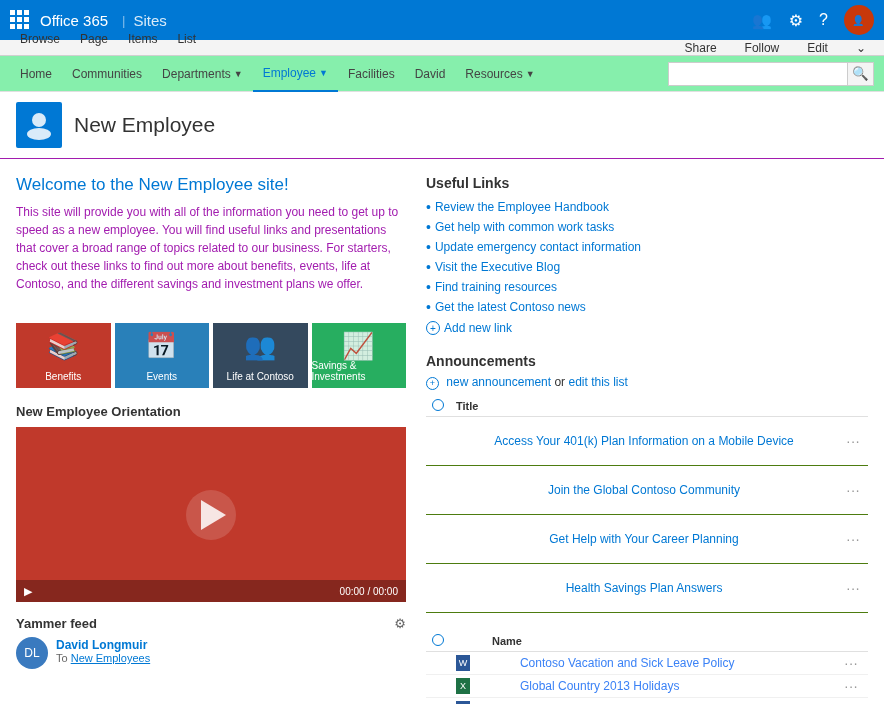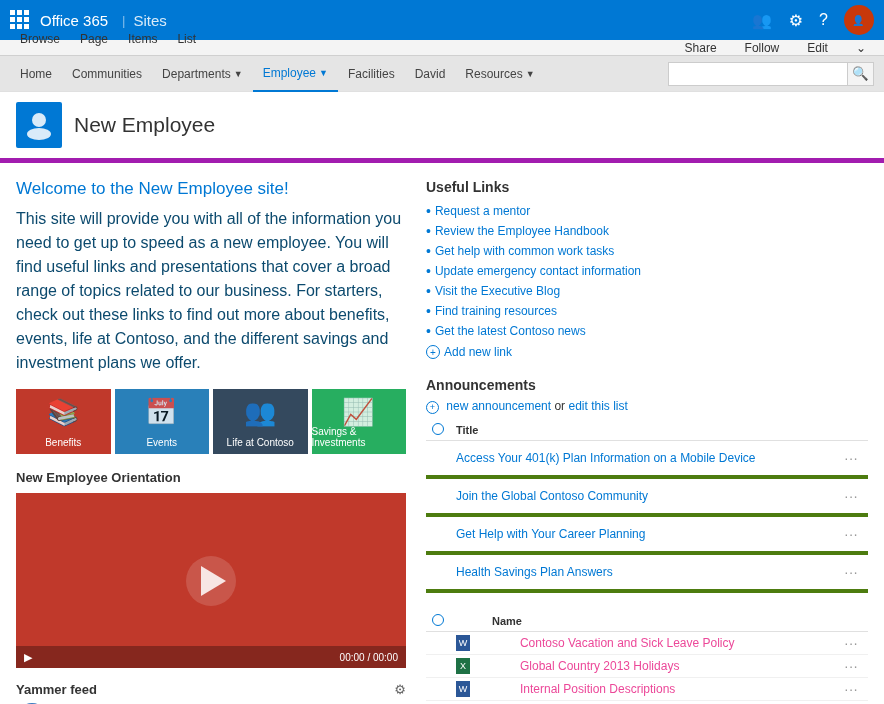--- a/index.html
+++ b/index.html
@@ -42,21 +42,21 @@
       height: 32px;
       display: flex;
       align-items: center;
       cursor: pointer;
     }
     .ribbon-right { margin-left: auto; display: flex; align-items: center; gap: 12px; }
     .ribbon-right-btn { font-size: 12px; color: #333; padding: 0 8px; cursor: pointer; }
 
     
     .nav-bar {
-      background: #e5e5e5;
+      background: #86efac;
       border-bottom: 1px solid #e0e0e0;
       padding: 0 10px;
       display: flex;
       align-items: center;
       height: 36px;
     }
     .nav-item {
       font-size: 12px;
       color: #444;
       padding: 0 10px;
@@ -69,33 +69,33 @@
     .nav-item .arrow { font-size: 9px; margin-left: 3px; }
     .nav-search { margin-left: auto; display: flex; align-items: center; }
     .nav-search input { width: 180px; height: 24px; border: 1px solid #ccc; padding: 0 6px; font-size: 12px; }
     .nav-search button { background: #f4f4f4; border: 1px solid #ccc; border-left: none; height: 24px; width: 26px; cursor: pointer; display: flex; align-items: center; justify-content: center; }
 
     
     .page-header {
       display: flex;
       align-items: center;
       padding: 10px 16px;
-      border-bottom: 5px solid #a21caf;
+      border-bottom: 1px solid #a21caf;
     }
     .page-header-icon { width: 46px; height: 46px; background: #0078d4; border-radius: 2px; margin-right: 12px; display: flex; align-items: center; justify-content: center; color: white; font-size: 20px; overflow: hidden; }
     .page-header-title { font-size: 21px; font-weight: 300; color: #333; }
 
     
     .main-content { display: flex; padding: 16px; gap: 20px; }
     .left-col { flex: 0 0 390px; }
     .right-col { flex: 1; }
 
     
     .welcome-title { color: #0078d4; font-size: 17px; font-weight: normal; margin-bottom: 8px; }
-    .welcome-text { font-size: 16px; color: #0c4a6e; line-height: 1.5; margin-bottom: 14px; }
+    .welcome-text { font-size: 12px; color: #a21caf; line-height: 1.5; margin-bottom: 30px; }
 
     
     .tiles { display: flex; gap: 4px; margin-bottom: 16px; }
     .tile { flex: 1; height: 65px; display: flex; align-items: flex-end; justify-content: center; padding-bottom: 6px; position: relative; overflow: hidden; cursor: pointer; }
     .tile-label { font-size: 10px; color: white; z-index: 2; position: relative; }
     .tile-bg { position: absolute; inset: 0; display: flex; align-items: center; justify-content: center; }
     .tile-1 { background: #c0392b; }
     .tile-2 { background: #2980b9; }
     .tile-3 { background: #34495e; }
     .tile-4 { background: #27ae60; }
@@ -131,31 +131,31 @@
     .add-link { display: flex; align-items: center; gap: 4px; color: #0078d4; font-size: 12px; cursor: pointer; margin-top: 6px; }
     .add-link-icon { width: 14px; height: 14px; border: 1px solid #0078d4; border-radius: 50%; display: flex; align-items: center; justify-content: center; font-size: 10px; }
 
     
     .announcements { margin-bottom: 18px; margin-top: 17px; }
     .ann-header { font-size: 14px; font-weight: 600; margin-bottom: 6px; }
     .ann-sub { font-size: 12px; margin-bottom: 6px; }
     .ann-sub a { color: #0078d4; text-decoration: none; }
     .ann-table { width: 100%; border-collapse: collapse; }
     .ann-table th { font-size: 11px; font-weight: 600; color: #333; border-bottom: 1px solid #e0e0e0; padding: 3px 6px; text-align: left; }
-    .ann-table td { font-size: 12px; padding: 9px 6px; border-bottom: 4px solid #4d7c0f; }
+    .ann-table td { font-size: 12px; padding: 16px 6px; border-bottom: 1px solid #4d7c0f; text-align: center; }
     .ann-table td a { color: #0078d4; text-decoration: none; }
     .ann-table .dots { color: #999; font-size: 14px; cursor: pointer; }
 
     
     .top-docs { }
     .top-docs-title { font-size: 14px; font-weight: 600; margin-bottom: 6px; }
     .docs-table { width: 100%; border-collapse: collapse; }
     .docs-table th { font-size: 11px; font-weight: 600; color: #333; border-bottom: 1px solid #e0e0e0; padding: 3px 6px; text-align: left; }
     .docs-table td { font-size: 12px; padding: 3px 6px; border-bottom: 1px solid #f0f0f0; }
-    .docs-table td a { color: #ec4899; text-decoration: none; margin-left: 28px; }
+    .docs-table td a { color: #3b82f6; text-decoration: none; margin-left: 28px; }
     .docs-table .dots { color: #999; font-size: 14px; cursor: pointer; }
 
     .check-col { width: 20px; }
     .dots-col { width: 30px; text-align: right; }
   </style>
 </head>
 <body>
 
 <div class="top-bar">
   <div class="top-bar-grid">
@@ -304,23 +304,20 @@
       
     </div>
 
   </div>
 
   <div class="right-col">
 
     <div class="useful-links">
       <div class="useful-links-title">Useful Links</div>
       <ul>
-        <li>
-            <a href="#">Request a mentor</a>
-          </li>
         <li>
             <a href="#">Review the Employee Handbook</a>
           </li>
         <li>
             <a href="#">Get help with common work tasks</a>
           </li>
         <li>
             <a href="#">Update emergency contact information</a>
           </li>
         <li>

